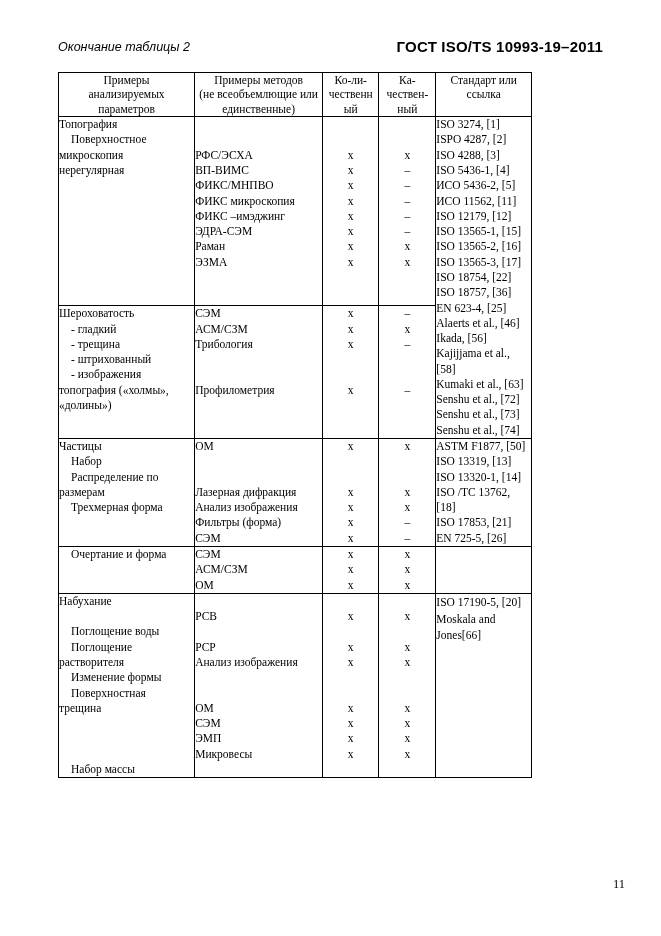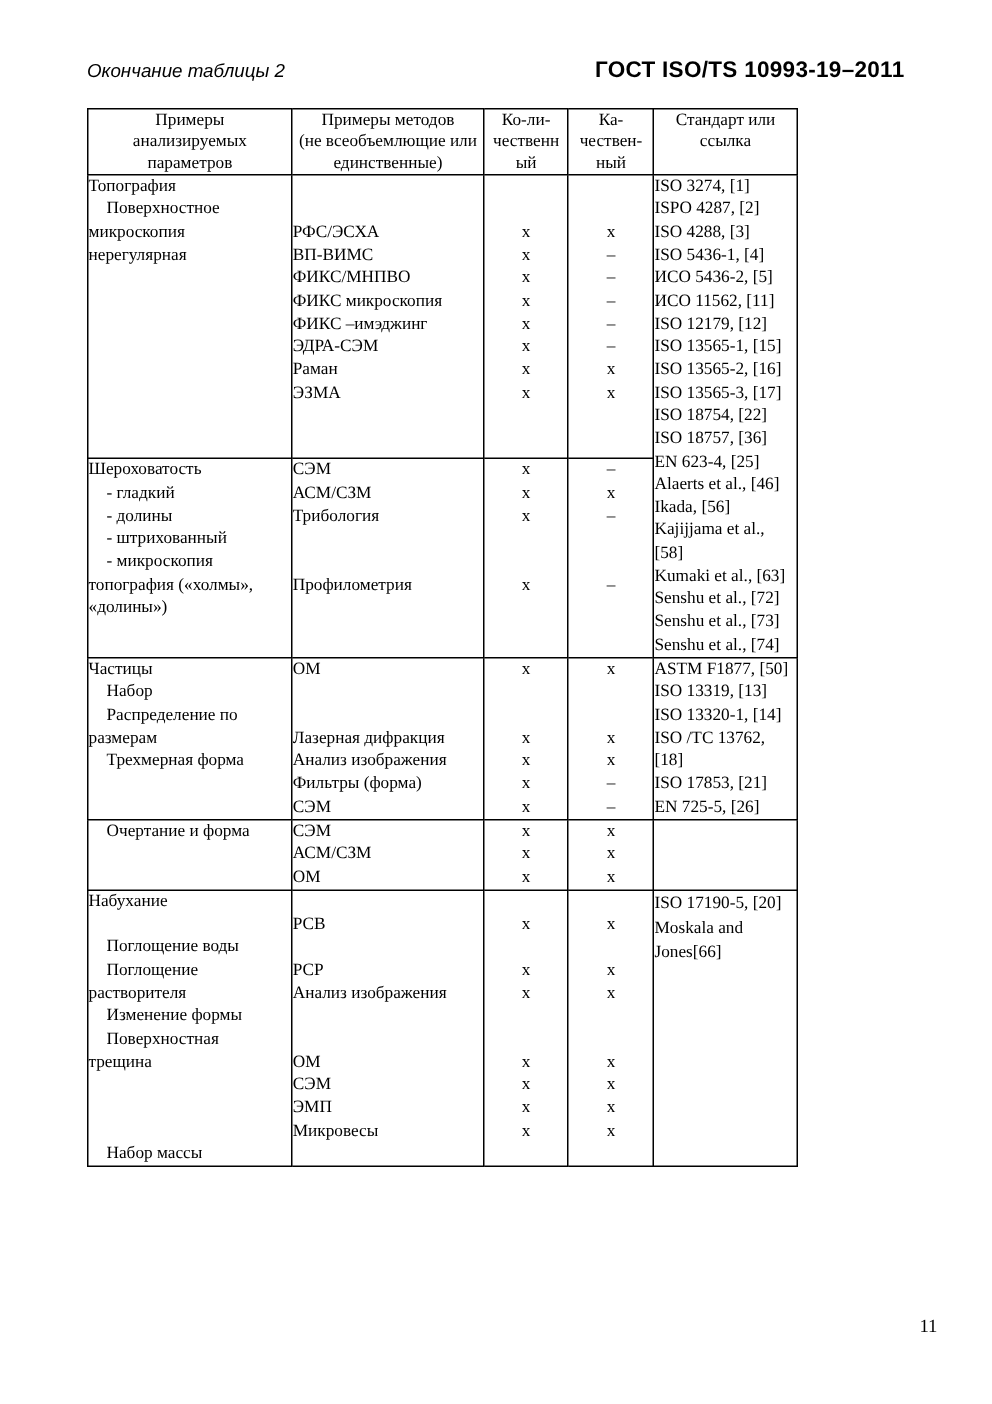--- a/index.html
+++ b/index.html
@@ -216,23 +216,23 @@
           <div>Senshu et al., [72]</div>
           <div>Senshu et al., [73]</div>
           <div>Senshu et al., [74]</div>
         </td>
       </tr>
 
       <tr>
         <td class="cell-pad">
           <div>Шероховатость</div>
           <div class="indent1">- гладкий</div>
-          <div class="indent1">- долины</div>
+          <div class="indent1">- трещина</div>
           <div class="indent1">- штрихованный</div>
-          <div class="indent1">- микроскопия</div>
+          <div class="indent1">- изображения</div>
           <div>топография («холмы»,</div>
           <div>«долины»)</div>
         </td>
         <td class="cell-pad">
           <div>СЭМ</div>
           <div>АСМ/СЗМ</div>
           <div>Трибология</div>
           <div class="blankline">.</div>
           <div class="blankline">.</div>
           <div>Профилометрия</div>

